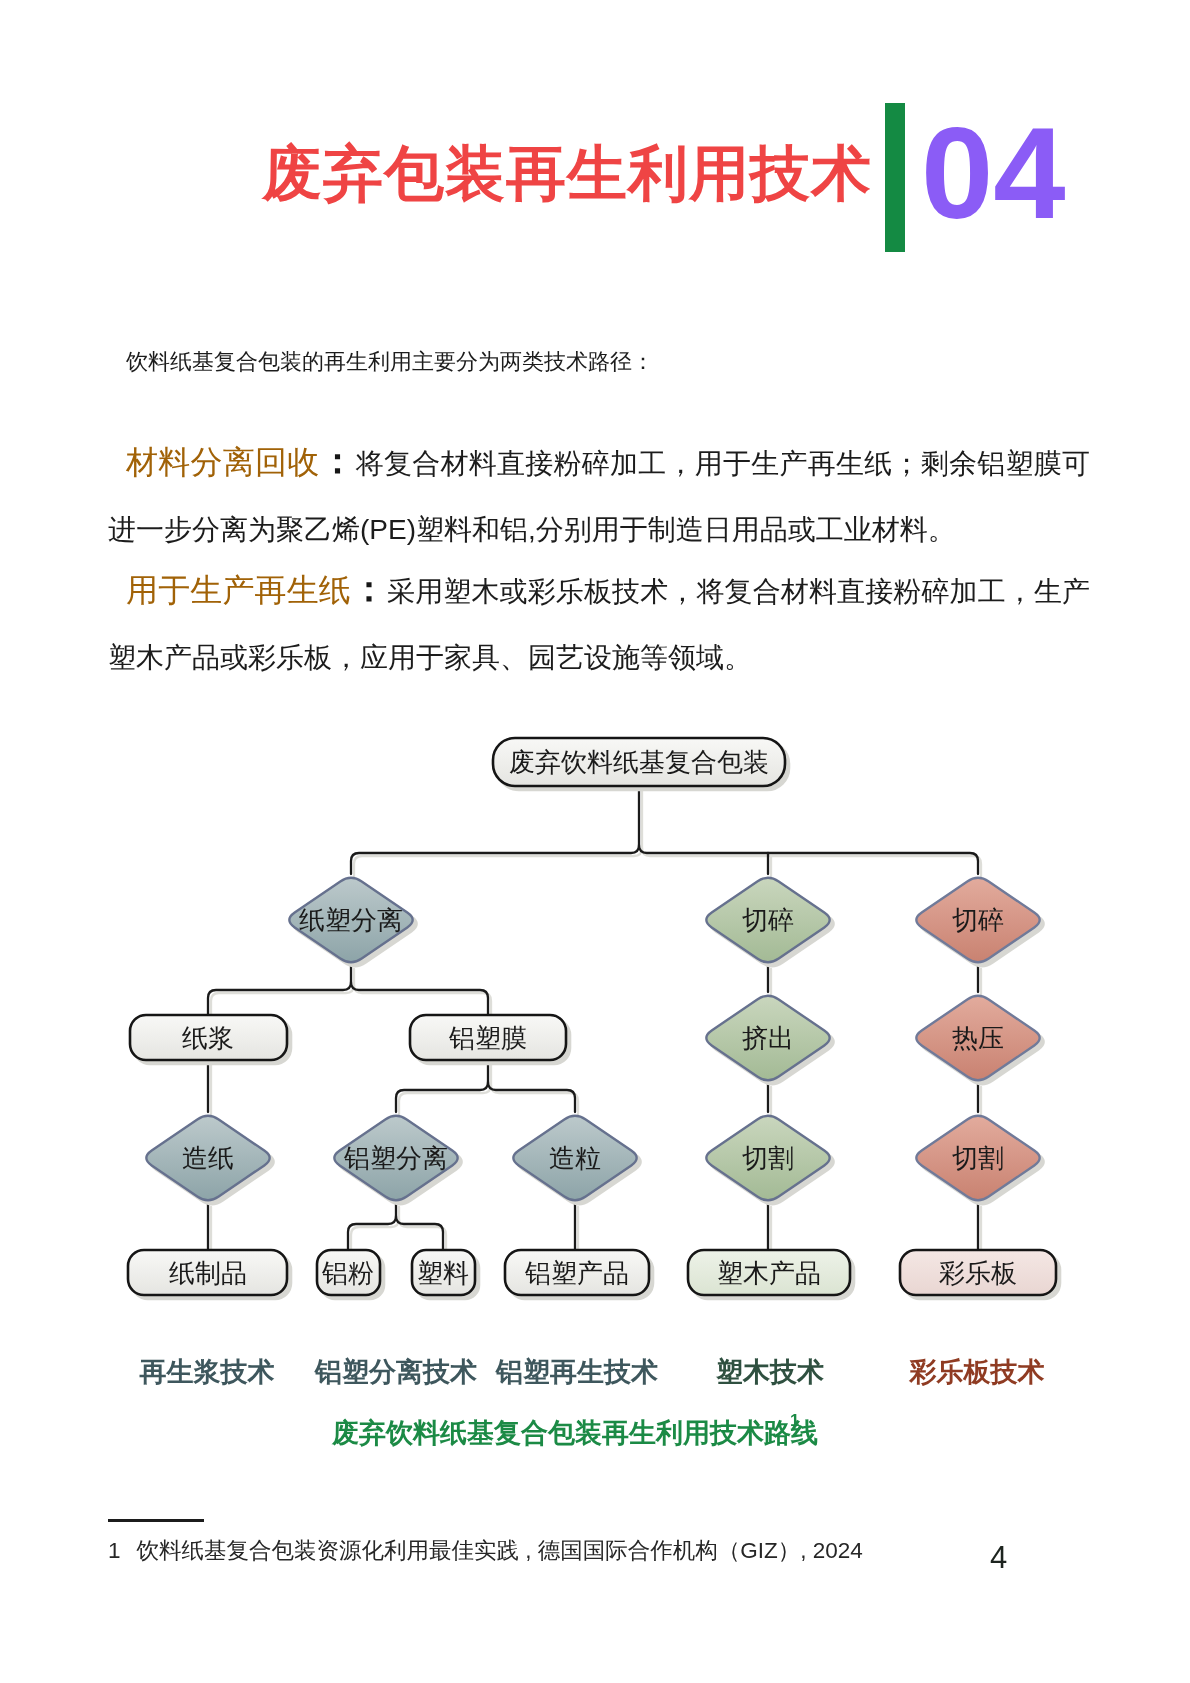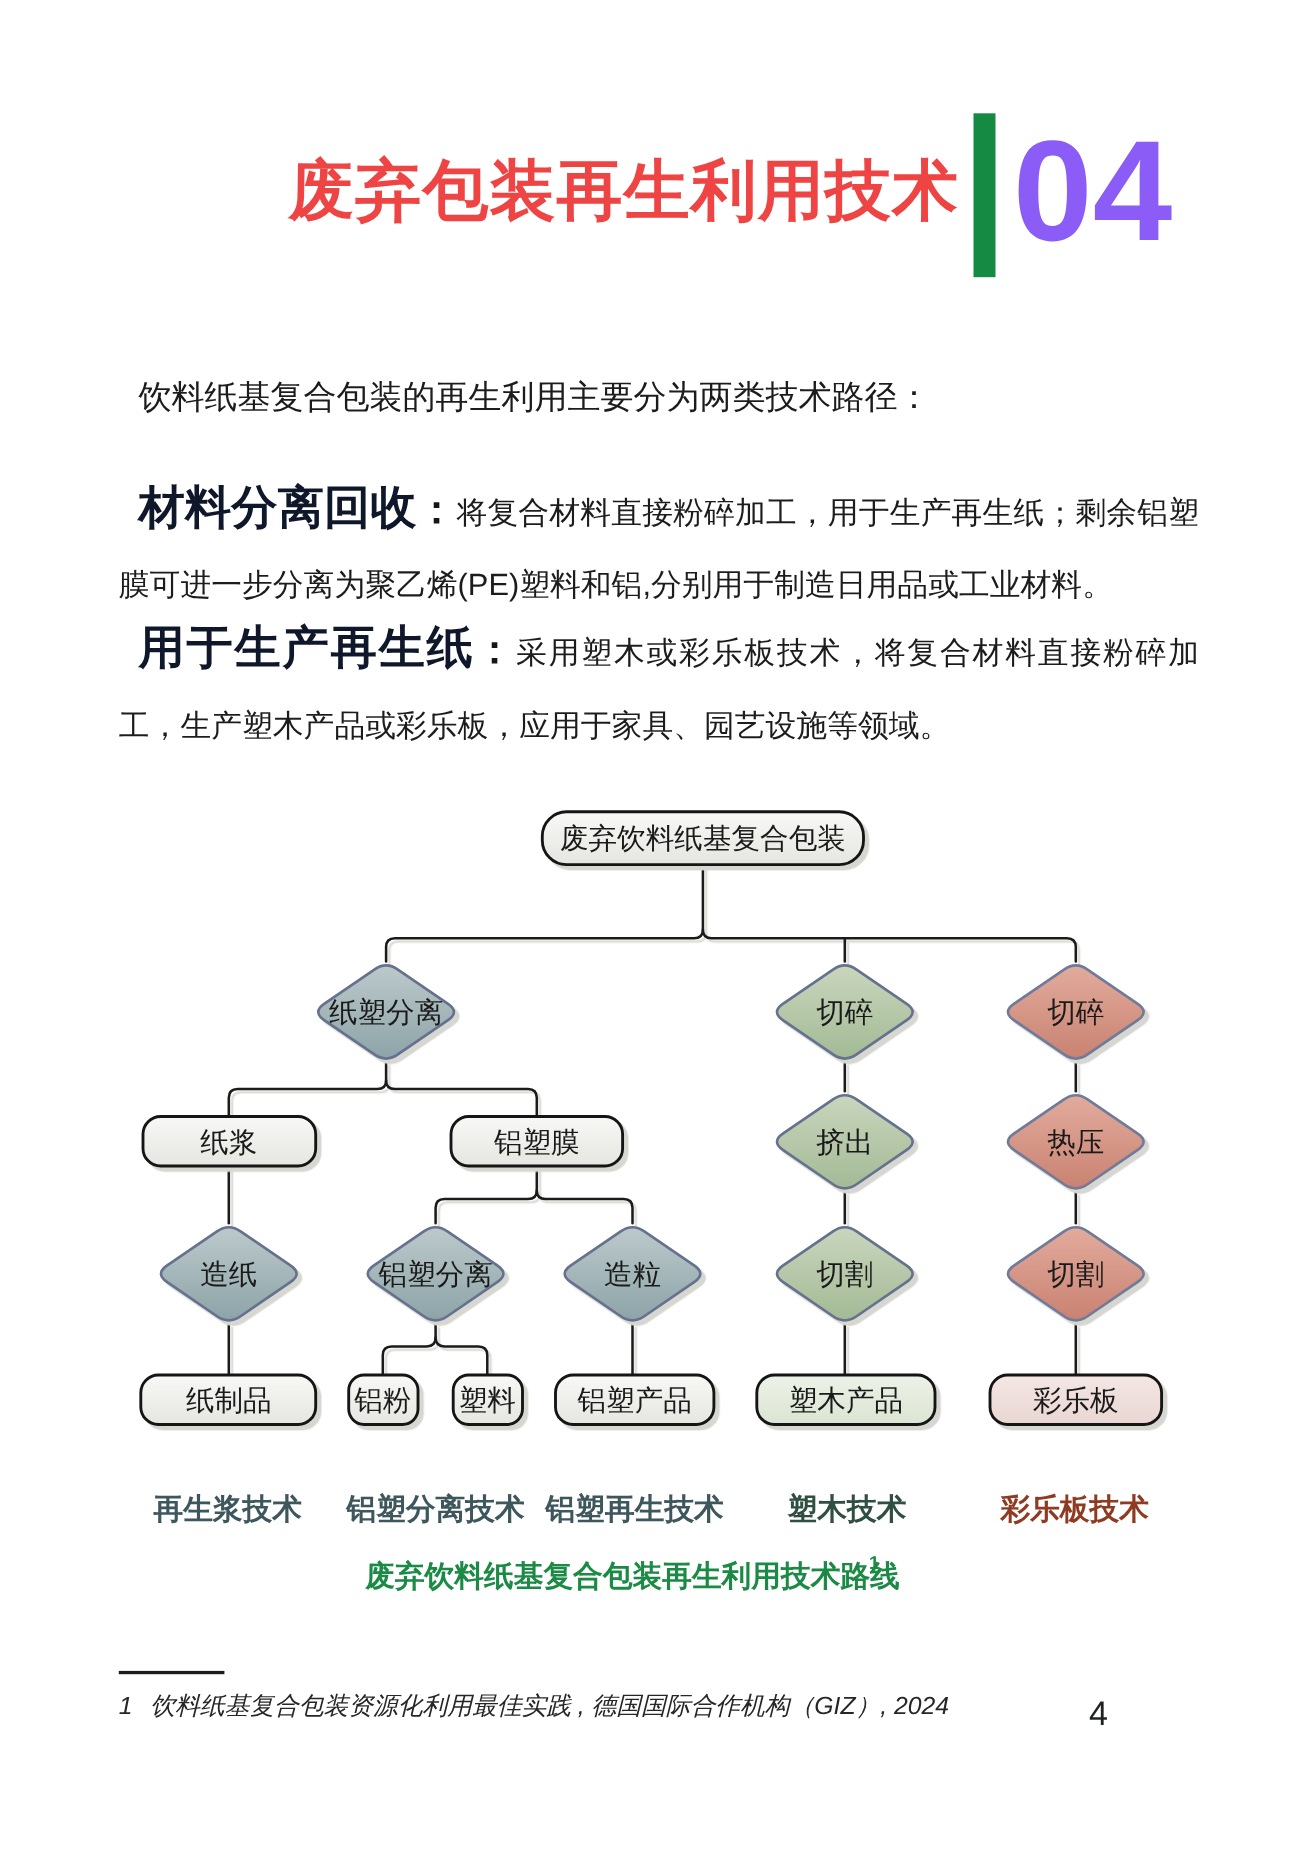--- a/index.html
+++ b/index.html
@@ -17,31 +17,31 @@
     position:absolute;left:885px;top:103px;width:20px;height:149px;
     background:#148a43;
   }
   .chapter-number{
     position:absolute;left:921px;top:108px;
     font-size:130px;font-weight:700;color:#8b5cf6;line-height:1;
   }
   
   .intro-lead{
     position:absolute;left:108px;top:342px;width:982px;
-    font-size:30px;font-weight:500;line-height:40px;text-indent:18px;
+    font-size:22px;font-weight:500;line-height:40px;text-indent:18px;
     color:#1c1c1c;
   }
   .intro-para{
     position:absolute;left:108px;width:982px;
     font-size:28px;font-weight:500;line-height:66px;
     text-align:justify;text-indent:18px;color:#1c1c1c;
   }
   #para-method1{top:400px;}
   #para-method2{top:528px;}
-  .method-head{font-size:42px;font-weight:700;color:#0f172a;}
+  .method-head{font-size:32px;font-weight:400;color:#a16207;}
   .method-colon{font-size:36px;font-weight:700;color:#161616;}
   
   #flowchart{position:absolute;left:0;top:690px;}
   .box{stroke:#151515;stroke-width:2.6;fill:url(#gBox);}
   .box-green{stroke:#151515;stroke-width:2.6;fill:url(#gBoxGreen);}
   .box-pink{stroke:#151515;stroke-width:2.6;fill:url(#gBoxPink);}
   .d-blue{fill:url(#gBlue);stroke:#66718e;stroke-width:2.4;}
   .d-green{fill:url(#gGreen);stroke:#66718e;stroke-width:2.4;}
   .d-salmon{fill:url(#gSalmon);stroke:#707a99;stroke-width:2.4;}
   .shape-shadow{filter:drop-shadow(4px 4.5px 0 #d7d7d2);}
@@ -54,21 +54,21 @@
   .tech-teal{fill:#3e575d;}
   .tech-green{fill:#2f5040;}
   .tech-red{fill:#8f3b22;}
   .flow-caption{font-family:"Liberation Sans",sans-serif;font-size:27px;font-weight:700;
                 fill:#1b8a45;text-anchor:middle;}
   .flow-caption-sup{font-family:"Liberation Sans",sans-serif;font-size:17px;font-weight:700;
                 fill:#1b8a45;}
   
   .footnote-rule{position:absolute;left:108px;top:1519px;width:96px;height:3px;background:#1c1c1c;}
   .footnote{position:absolute;left:108px;top:1534px;width:940px;
-            font-size:22.5px;font-weight:500;color:#262626;line-height:34px;font-style:italic;}
+            font-size:22.5px;font-weight:500;color:#262626;line-height:34px;}
   .footnote-marker{margin-right:16px;}
   .page-number{position:absolute;left:990px;top:1540px;font-size:31px;
                font-weight:500;color:#1d241f;}
 </style>
 </head>
 <body>
 
 <div class="chapter-title">废弃包装再生利用技术</div>
 <div class="chapter-bar"></div>
 <div class="chapter-number">04</div>

